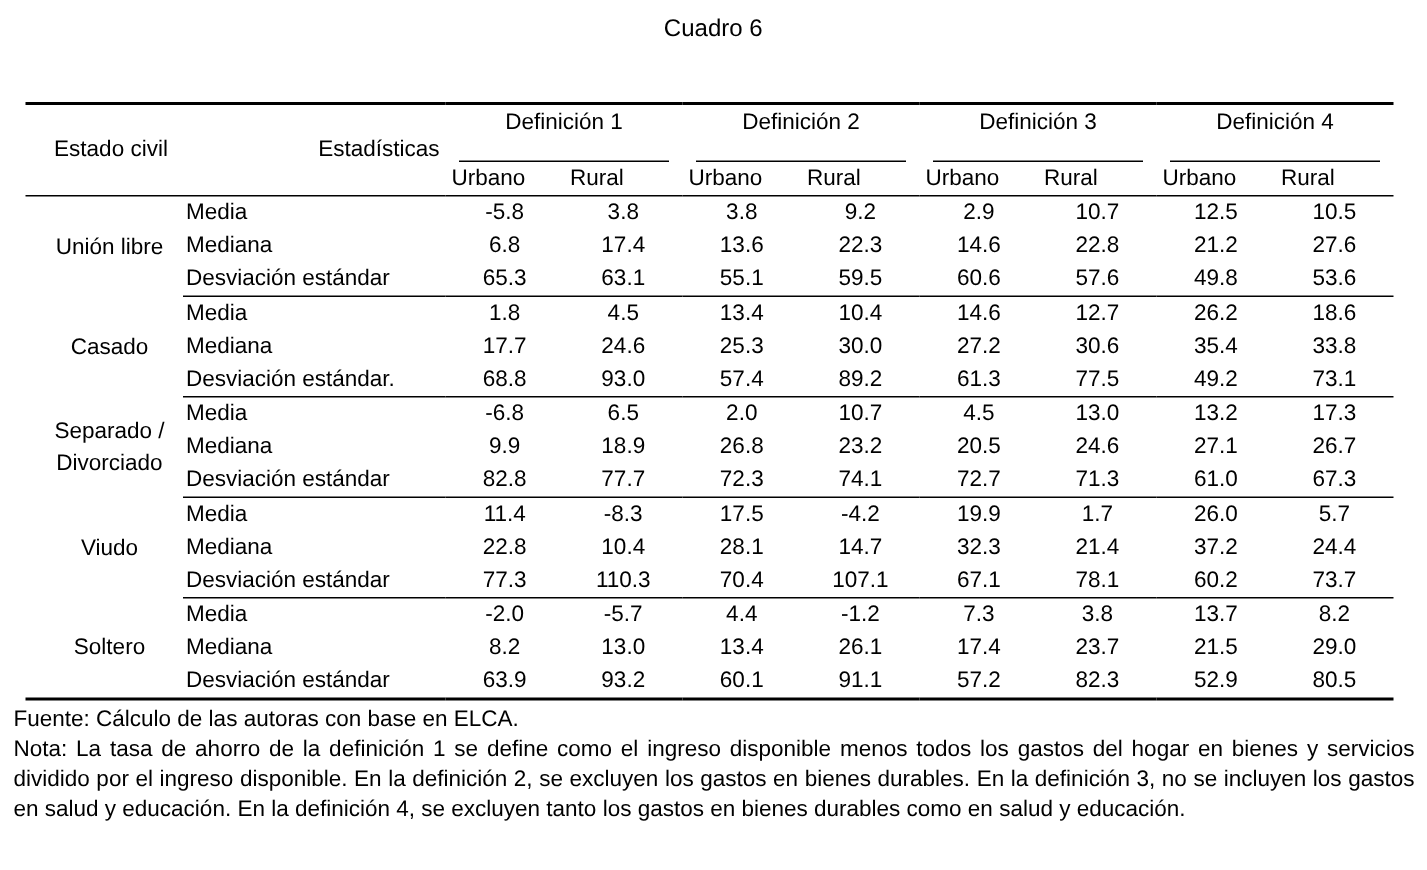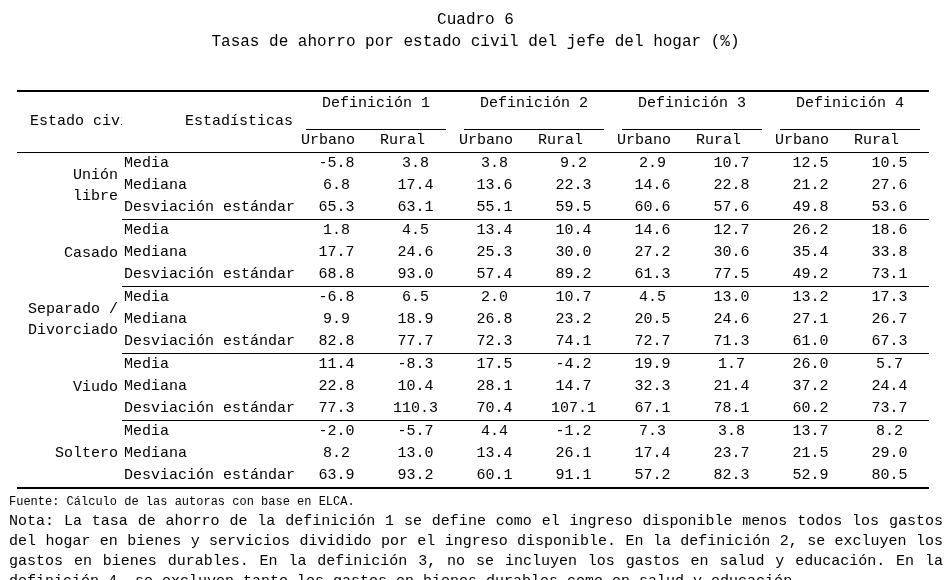--- a/index.html
+++ b/index.html
@@ -6,21 +6,21 @@
     margin: 0;
     padding: 0;
     background: #ffffff;
   }
   .page {
     position: relative;
     width: 951px;
     height: 580px;
     background: #ffffff;
     color: #000000;
-    font-family: Liberation Mono, monospace;
+    font-family: Liberation Sans, sans-serif;
     overflow: hidden;
   }
   .caption {
     text-align: center;
     padding-top: 9px;
     font-size: 16px;
     line-height: 22px;
   }
   table.savings {
     border-collapse: collapse;
@@ -36,21 +36,21 @@
   col.c-num    { width: 79px; }
   th, td {
     font-weight: normal;
     padding: 0 4px;
     height: 22px;
     line-height: 20px;
     overflow: hidden;
     white-space: nowrap;
   }
   th.th-estado {
-    text-align: right;
+    text-align: center;
     vertical-align: middle;
     padding-left: 13px;
     border-bottom: 1.5px solid #000;
     margin-top: 47px;
   }
   th.th-stat {
     text-align: right;
     vertical-align: middle;
     padding-left: 2px;
     border-bottom: 1.5px solid #000;
@@ -63,56 +63,55 @@
   .defline {
     text-align: center;
     border-bottom: 1px solid #000;
     padding-bottom: 15px;
   }
   tr.hrow2 th {
     text-align: left;
     border-bottom: 1.5px solid #000;
   }
   td.estado {
-    text-align: right;
+    text-align: center;
     vertical-align: middle;
     padding-left: 11px;
     white-space: normal;
     line-height: 21px;
   }
   td.stat {
     text-align: left;
     padding-left: 2px;
   }
   td.num {
     text-align: center;
   }
   tr.sep td {
     border-bottom: 1px solid #000;
   }
   .fuente {
     margin: 3px 8px 0 9px;
-    font-size: 12px;
+    font-size: 15px;
     line-height: 20px;
   }
   .nota {
     margin: 0 8px 0 9px;
     font-size: 15px;
     line-height: 20px;
     text-align: justify;
   }
 </style>
 </head>
 <body>
 
 <div class="page">
 
   <div class="caption">
     <div>Cuadro 6</div>
-    <div>Tasas de ahorro por estado civil del jefe del hogar (%)</div>
   </div>
 
   <table class="savings">
     <colgroup>
       <col class="c-estado">
       <col class="c-stat">
       <col class="c-num">
         <col class="c-num">
       <col class="c-num">
         <col class="c-num">

